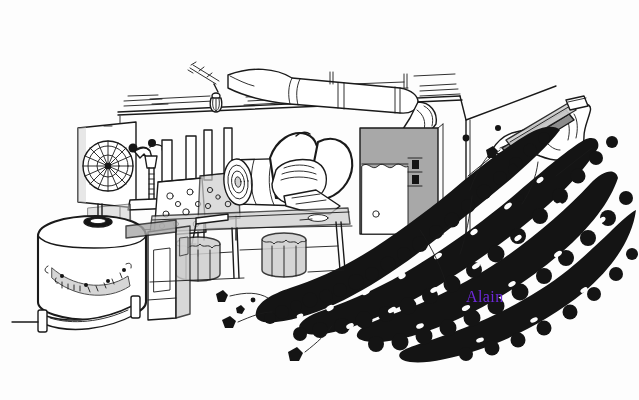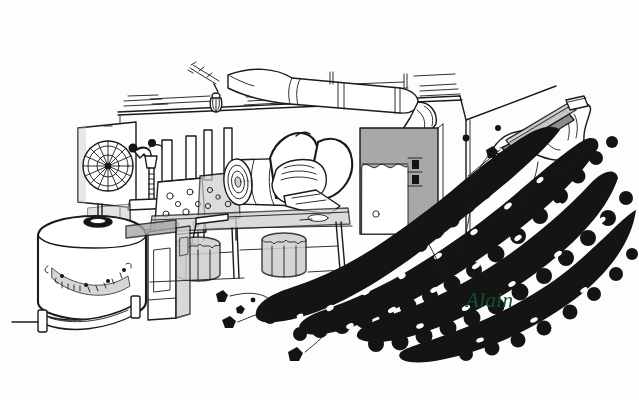--- a/index.html
+++ b/index.html
@@ -26,23 +26,22 @@
   .ink-med  { stroke-width: 1.4; }
   .ink-bold { stroke-width: 2.1; }
   .fill-white { fill: #ffffff; }
   .fill-coal  { fill: #141414; }
   .fill-gray  { fill: #a8a8a8; }
   .fill-gray-l{ fill: #cfcfcf; }
   .fill-gray-d{ fill: #8c8c8c; }
   .caption-sig {
     position: absolute;
     font-family: "Liberation Serif", serif;
-    font-style: italic;
-    font-size: 21px;
-    color: #14532d;
+    font-size: 16px;
+    color: #6d28d9;
     letter-spacing: 0.4px;
   }
 </style>
 </head>
 <body>
 
 <div id="artboard">
 
   <svg viewBox="0 0 639 400" xmlns="http://www.w3.org/2000/svg">
 

